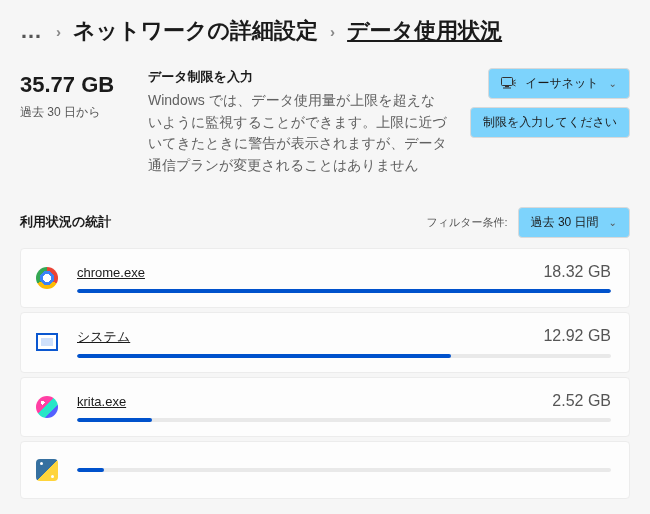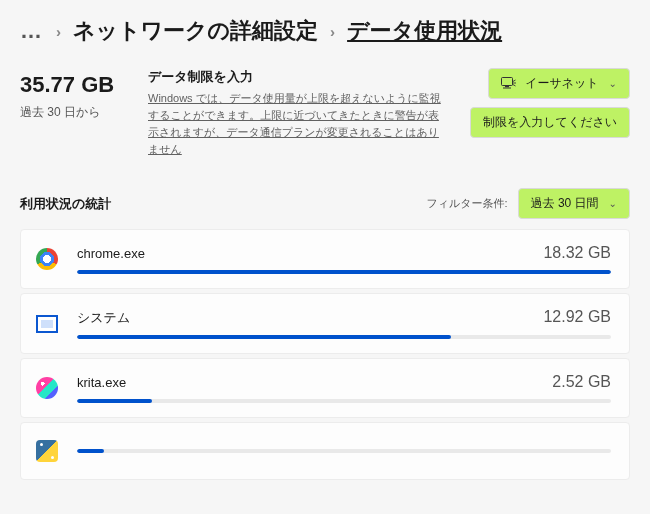--- a/index.html
+++ b/index.html
@@ -47,34 +47,33 @@
     color: #555;
     margin-top: 6px;
   }
   .limit-block { flex: 1; padding-right: 4px;}
   .limit-block .title {
     font-size: 13px;
     font-weight: 600;
     margin-bottom: 4px;
   }
   .limit-block .desc {
-    font-size: 11px;
+    font-size: 14px;
     color: #616161;
     line-height: 1.55;
-    text-decoration: underline;
   }
   .side-buttons {
     flex: 0 0 auto;
     display: flex;
     flex-direction: column;
     gap: 8px;
     align-items: flex-end;
   }
   .btn {
-    background: #bef264;
+    background: #7dd3fc;
     border: 1px solid #d9d9d9;
     border-radius: 4px;
     font-size: 12px;
     padding: 6px 12px;
     display: inline-flex;
     align-items: center;
     gap: 8px;
     cursor: pointer;
     color: #1b1b1b;
     min-height: 30px;
@@ -125,21 +124,21 @@
     display: flex; align-items: center; justify-content: center;
     flex: 0 0 28px;
   }
   .card .content { flex: 1; }
   .card .line1 {
     display: flex;
     justify-content: space-between;
     align-items: baseline;
     margin-bottom: 8px;
   }
-  .card .name { font-size: 13px; color: #1b1b1b; }
+  .card .name { font-size: 13px; color: #1b1b1b; text-decoration: underline; }
   .card .amount { font-size: 16px; color: #555; }
   .bar {
     height: 4px;
     background: #e9e9e9;
     border-radius: 2px;
     overflow: hidden;
   }
   .bar .fill {
     height: 100%;
     background: #0052cc;

